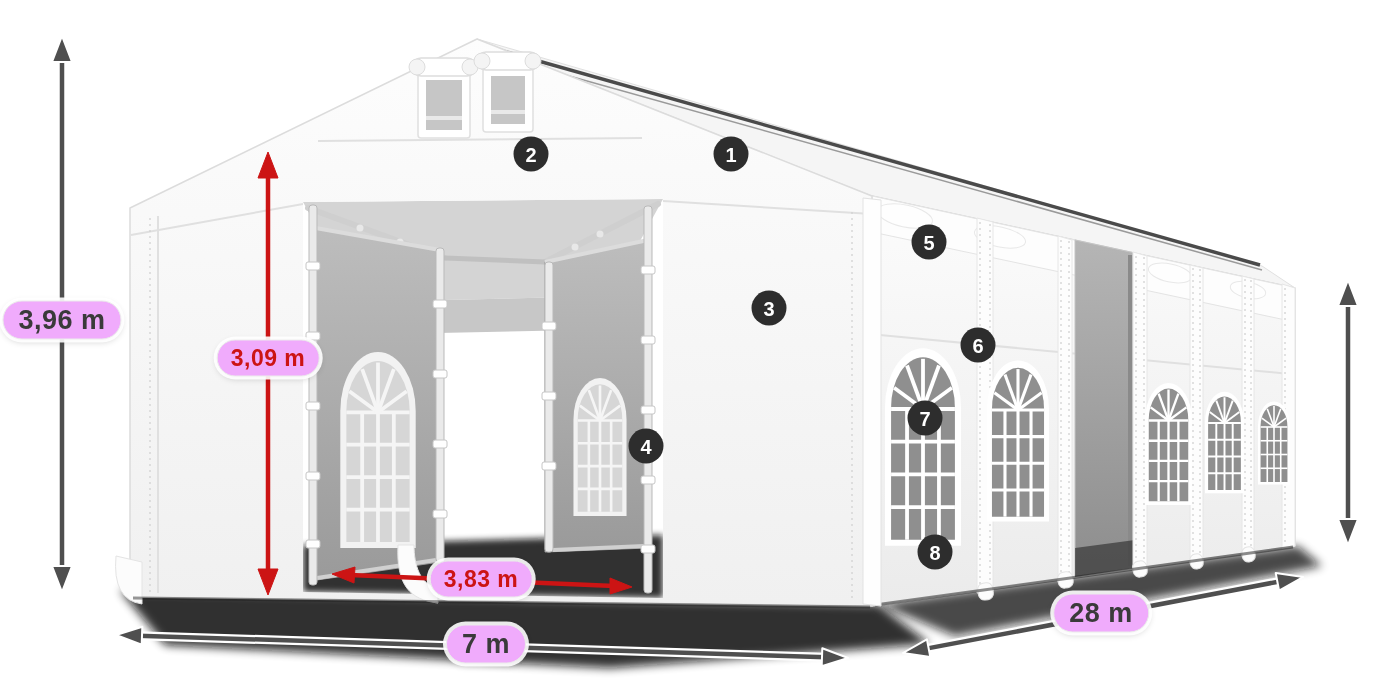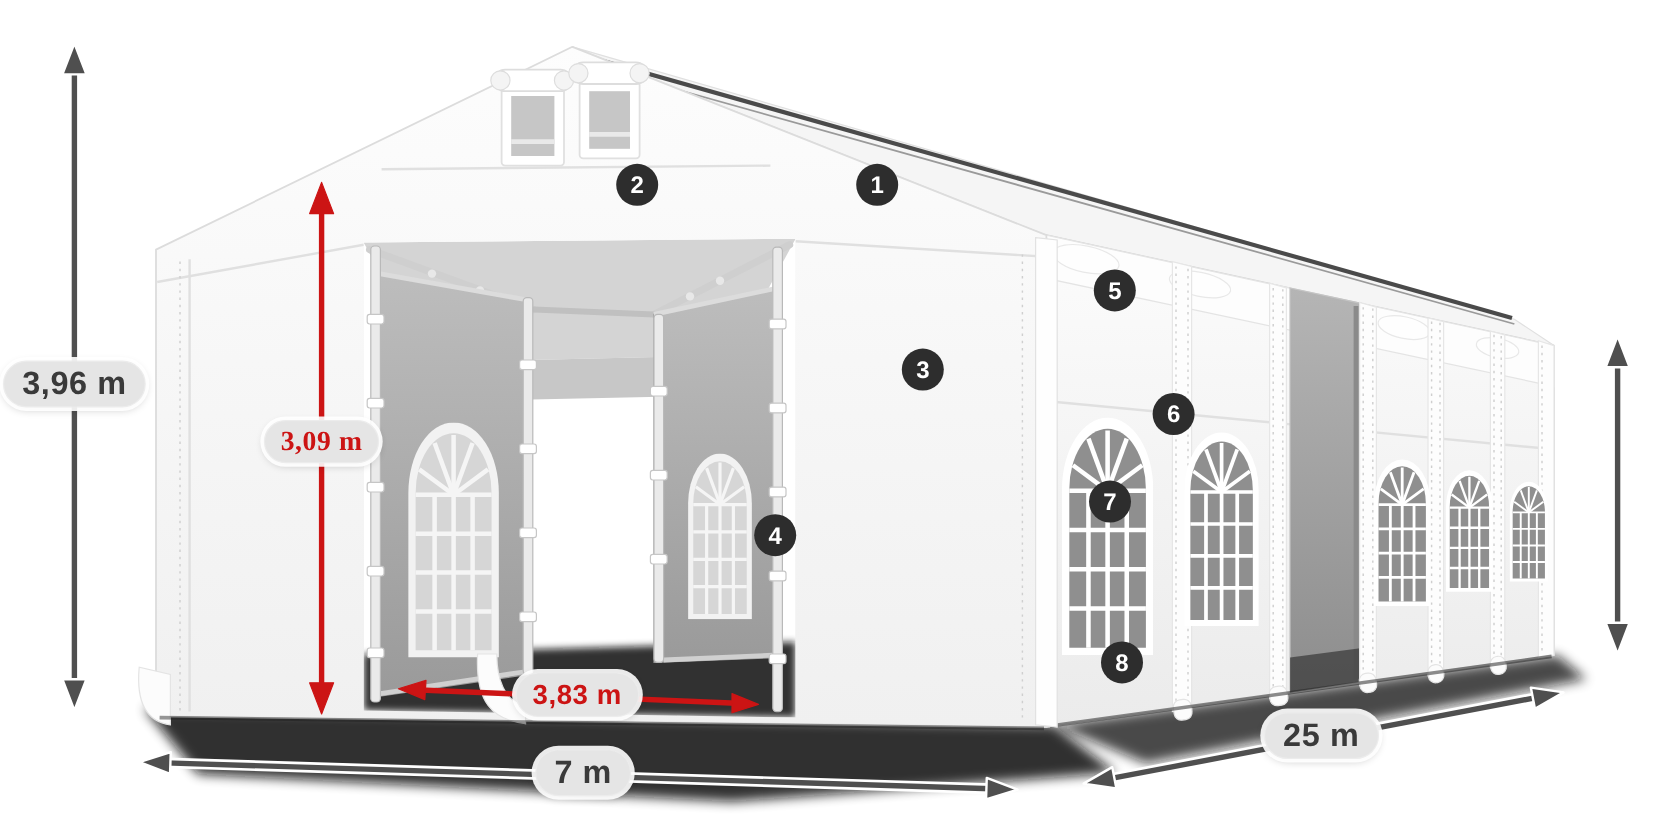--- a/index.html
+++ b/index.html
@@ -5,21 +5,21 @@
   html,body { margin:0; padding:0; background:#ffffff; }
   .stage {
     position:relative; width:1400px; height:700px; overflow:hidden;
     background:#ffffff; font-family:"Liberation Sans", sans-serif;
   }
   .stage svg { display:block; position:absolute; left:0; top:0; }
 
   
   .dim-label {
     position:absolute; transform:translate(-50%,-50%);
-    background:#e5e5e5; border-radius:22px; padding:3px 15px;
+    background:#f0abfc; border-radius:22px; padding:3px 15px;
     font:700 27px "Liberation Sans", sans-serif; color:#3a3a3a;
     white-space:nowrap; letter-spacing:0.5px;
     box-shadow:0 0 0 3px rgba(255,255,255,.9), 0 2px 7px rgba(0,0,0,.22);
     border:1px solid #ececec; z-index:5;
   }
   .dim-label.red { color:#cc1414; font-size:23px; padding:4px 13px; }
 
   
   .arrow-casing { stroke:#ffffff; stroke-width:9; stroke-linecap:round; fill:none; }
   .arrow-core-gray { stroke:#4f4f4f; stroke-width:4.5; fill:none; }
@@ -342,22 +342,22 @@
     </g>
     <g class="badge">
       <circle cx="935" cy="552" r="17.5" fill="#2d2d2d"></circle>
       <text x="935" y="553">8</text>
     </g>
   </g>
 </svg>
 
 <div class="dim-label" style="left:62px; top:320px;">3,96 m</div>
 
-<div class="dim-label red" style="left:268px; top:368px;font-family:Liberation Serif, serif;">3,09 m</div>
+<div class="dim-label red" style="left:268px; top:358px;">3,09 m</div>
 
 <div class="dim-label red" style="left:481px; top:579px;">3,83 m</div>
 
 <div class="dim-label" style="left:486px; top:644px;">7 m</div>
 
-<div class="dim-label" style="left:1101px; top:613px;">25 m</div>
+<div class="dim-label" style="left:1101px; top:613px;">28 m</div>
 
 
 </div>
 
 </body></html>

